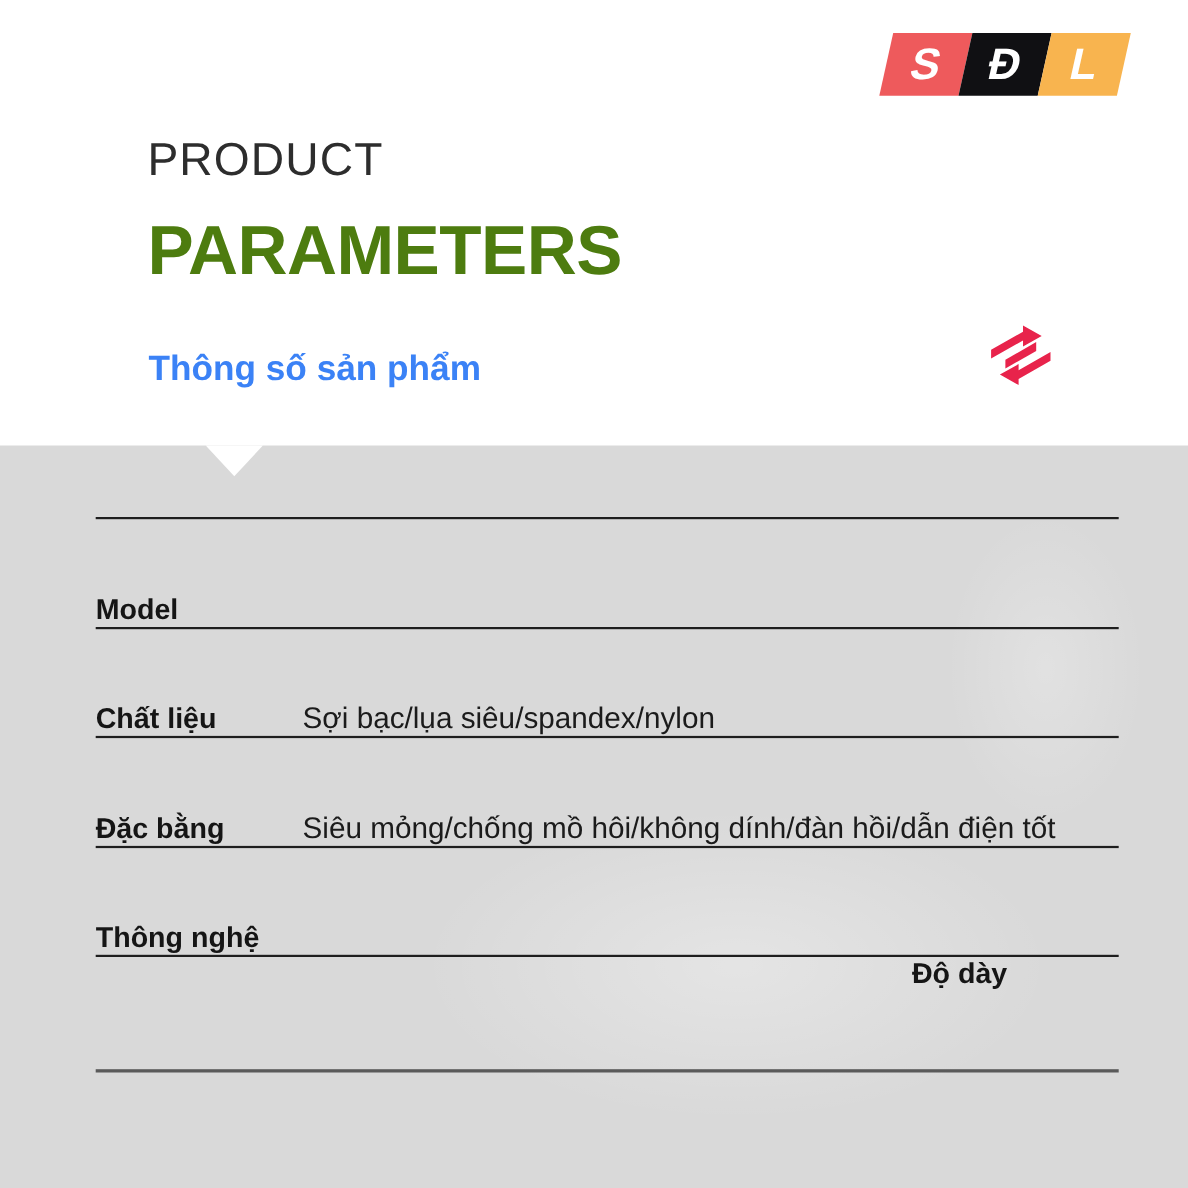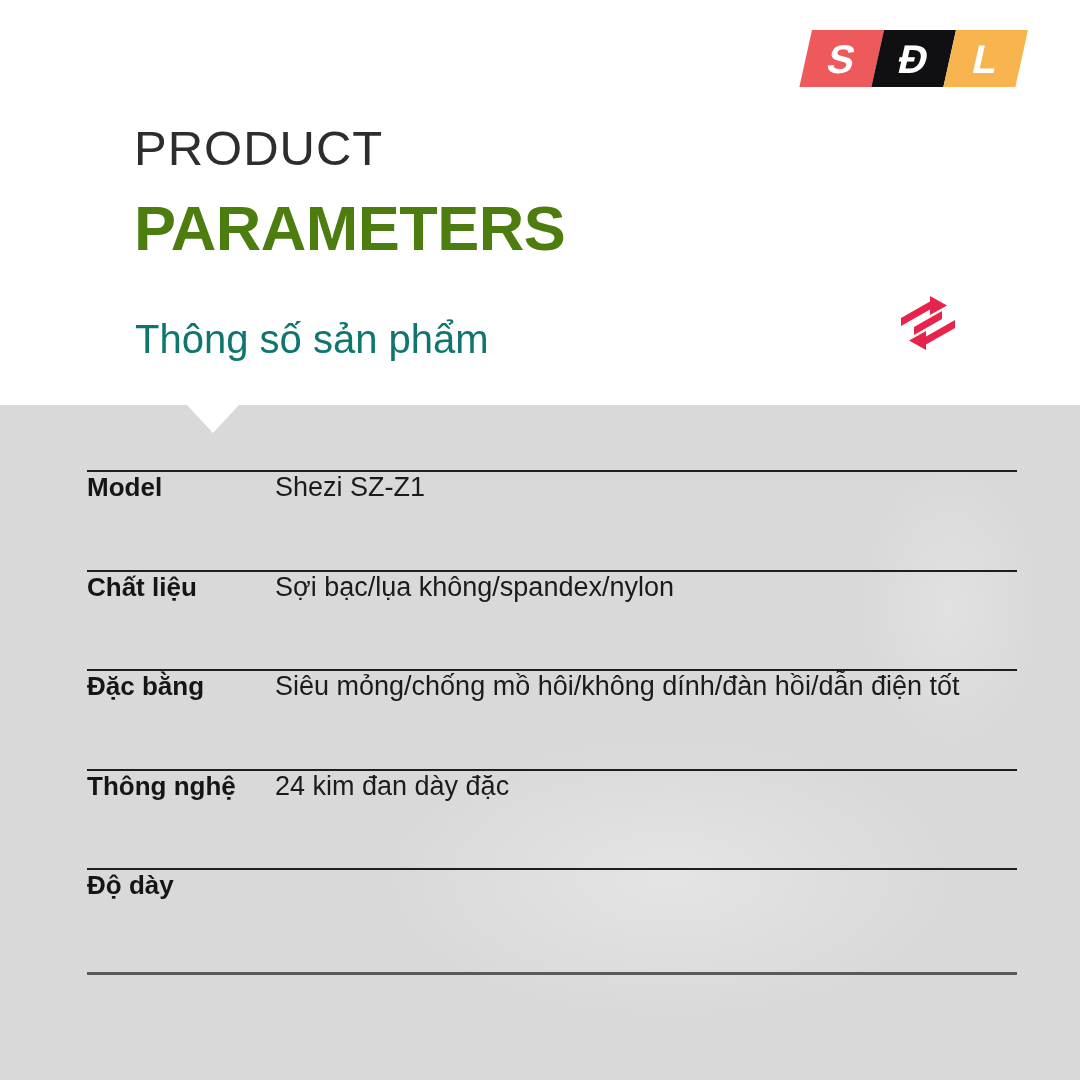--- a/index.html
+++ b/index.html
@@ -21,29 +21,29 @@
   .brand-seg span{
     color:#ffffff;font-weight:700;font-size:40px;line-height:1;
   }
   .seg-red{background:#ee5a5c;}
   .seg-black{background:#101013;}
   .seg-orange{background:#f8b44f;}
 
   
   .title-line1{
     position:absolute;left:134px;top:124px;
-    font-size:49px;line-height:1;font-weight:400;color:#2d2d2d;letter-spacing:1px;
+    font-size:42px;line-height:1;font-weight:400;color:#2d2d2d;letter-spacing:1px;
   }
   .title-line2{
     position:absolute;left:134px;top:197px;
     font-size:63px;line-height:1;font-weight:700;color:#4d7c0f;letter-spacing:-0.5px;
   }
   .subtitle{
     position:absolute;left:135px;top:317px;
-    font-size:40px;line-height:1.1;font-weight:400;color:#0f766e;
+    font-size:32px;line-height:1.1;font-weight:700;color:#3b82f6;
   }
 
   
   .brand-mark{position:absolute;left:897px;top:286px;width:62px;height:72px;}
 
   
   .panel{
     position:absolute;left:0;top:405px;width:1080px;height:675px;
     background:
       radial-gradient(closest-side at 62% 70%, rgba(255,255,255,0.30), rgba(255,255,255,0) 70%),
@@ -56,25 +56,25 @@
     border-right:26px solid transparent;
     border-top:28px solid #ffffff;
   }
 
   
   .params-table{
     position:absolute;left:87px;top:65px;width:930px;
     border-top:2px solid #1e1e1e;
   }
   .param-row{
-    height:97.6px;display:flex;align-items:flex-start;
+    height:97.6px;display:flex;align-items:flex-end;
     border-bottom:2px solid #1e1e1e;
   }
   .param-row:last-child{
-    height:102px;border-bottom:3px solid #5a5a5a;
+    height:102px;border-bottom:3px solid #5a5a5a;flex-direction:column;
   }
   .param-label{
     width:188px;flex:0 0 188px;
     font-size:26px;font-weight:700;color:#151515;
   }
   .param-value{
     flex:1;font-size:27px;font-weight:400;color:#1b1b1b;
     white-space:nowrap;
   }
 </style>
@@ -103,37 +103,35 @@
   <path transform="rotate(180 31 37)" d="M4 32 L33 15.5 L33 10 L50 19.5 L33 29 L33 23.5 L4 40 Z" fill="#e8234b"></path>
 </svg>
 
 <div class="panel">
   <div class="panel-notch"></div>
 
   <div class="params-table">
 
     <div class="param-row">
       <div class="param-label">Model</div>
-      <div class="param-value">Shezi SZ-Z1</div>
     </div>
 
 
     <div class="param-row">
       <div class="param-label">Chất liệu</div>
-      <div class="param-value">Sợi bạc/lụa không/spandex/nylon</div>
+      <div class="param-value">Sợi bạc/lụa siêu/spandex/nylon</div>
     </div>
 
     <div class="param-row">
       <div class="param-label">Đặc bằng</div>
       <div class="param-value">Siêu mỏng/chống mồ hôi/không dính/đàn hồi/dẫn điện tốt</div>
     </div>
 
     <div class="param-row">
       <div class="param-label">Thông nghệ</div>
-      <div class="param-value">24 kim đan dày đặc</div>
     </div>
 
     <div class="param-row">
       <div class="param-label">Độ dày</div>
     </div>
 
   </div>
 </div>
 
 </body></html>

